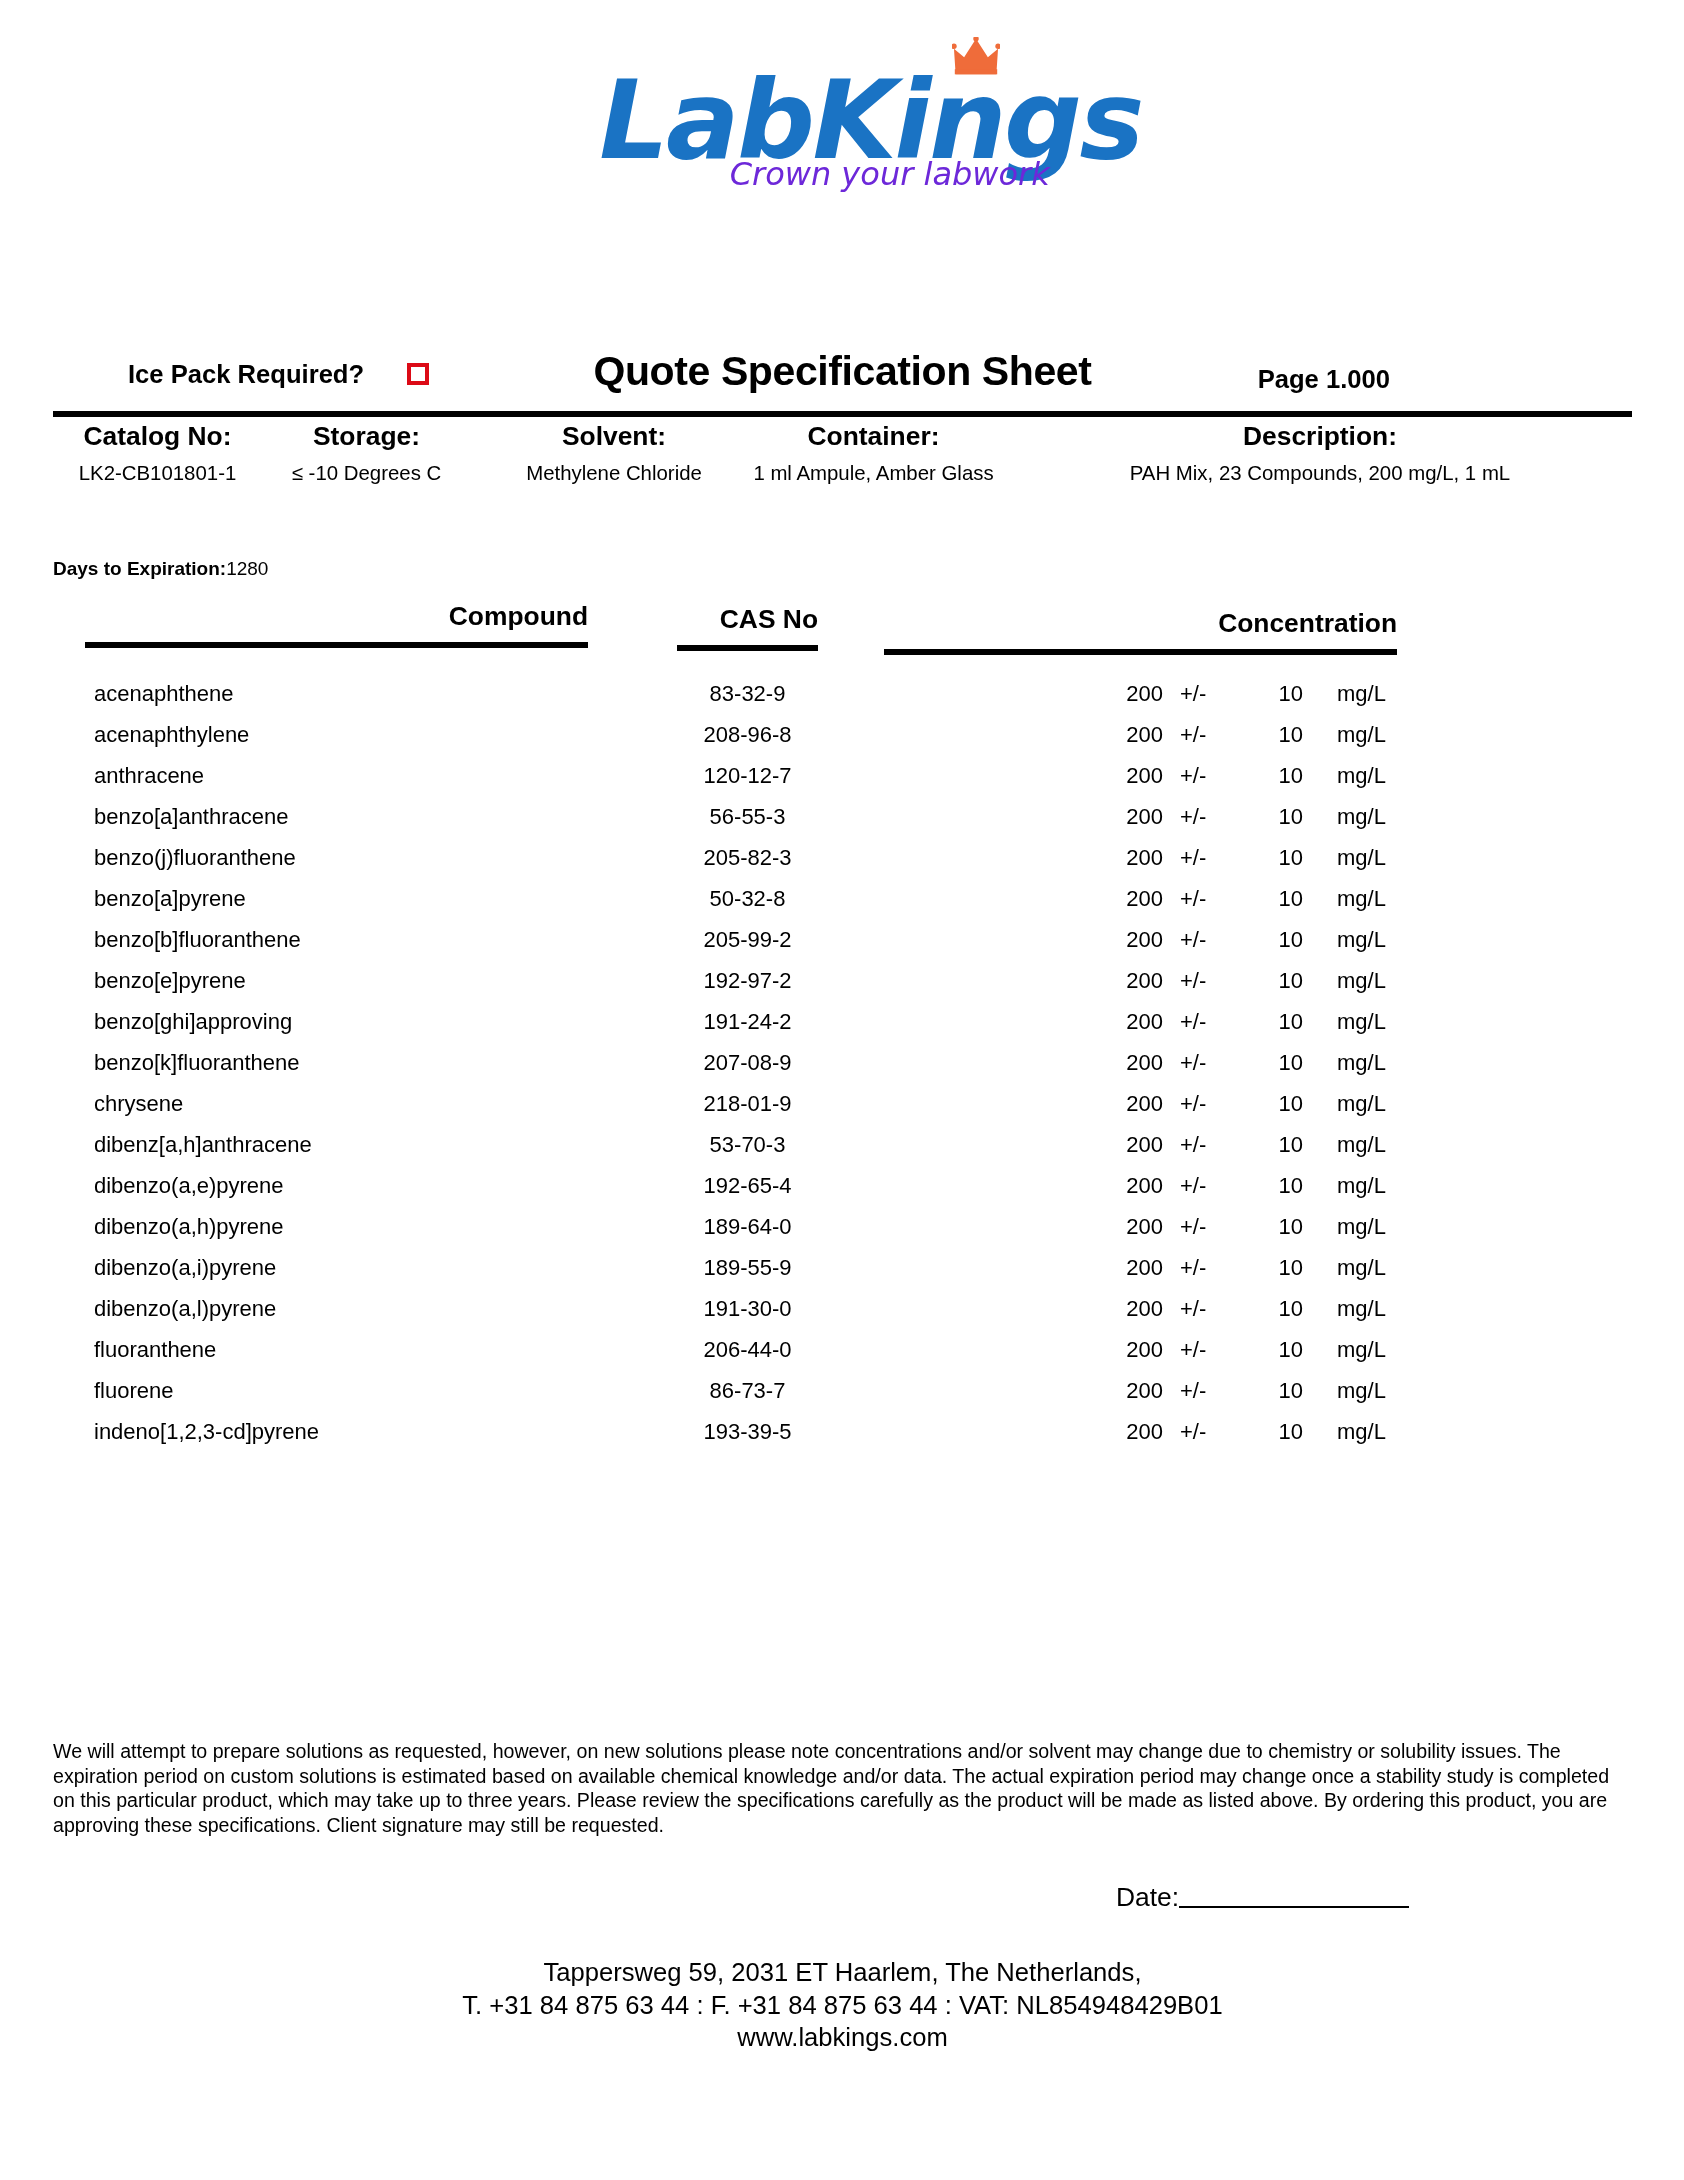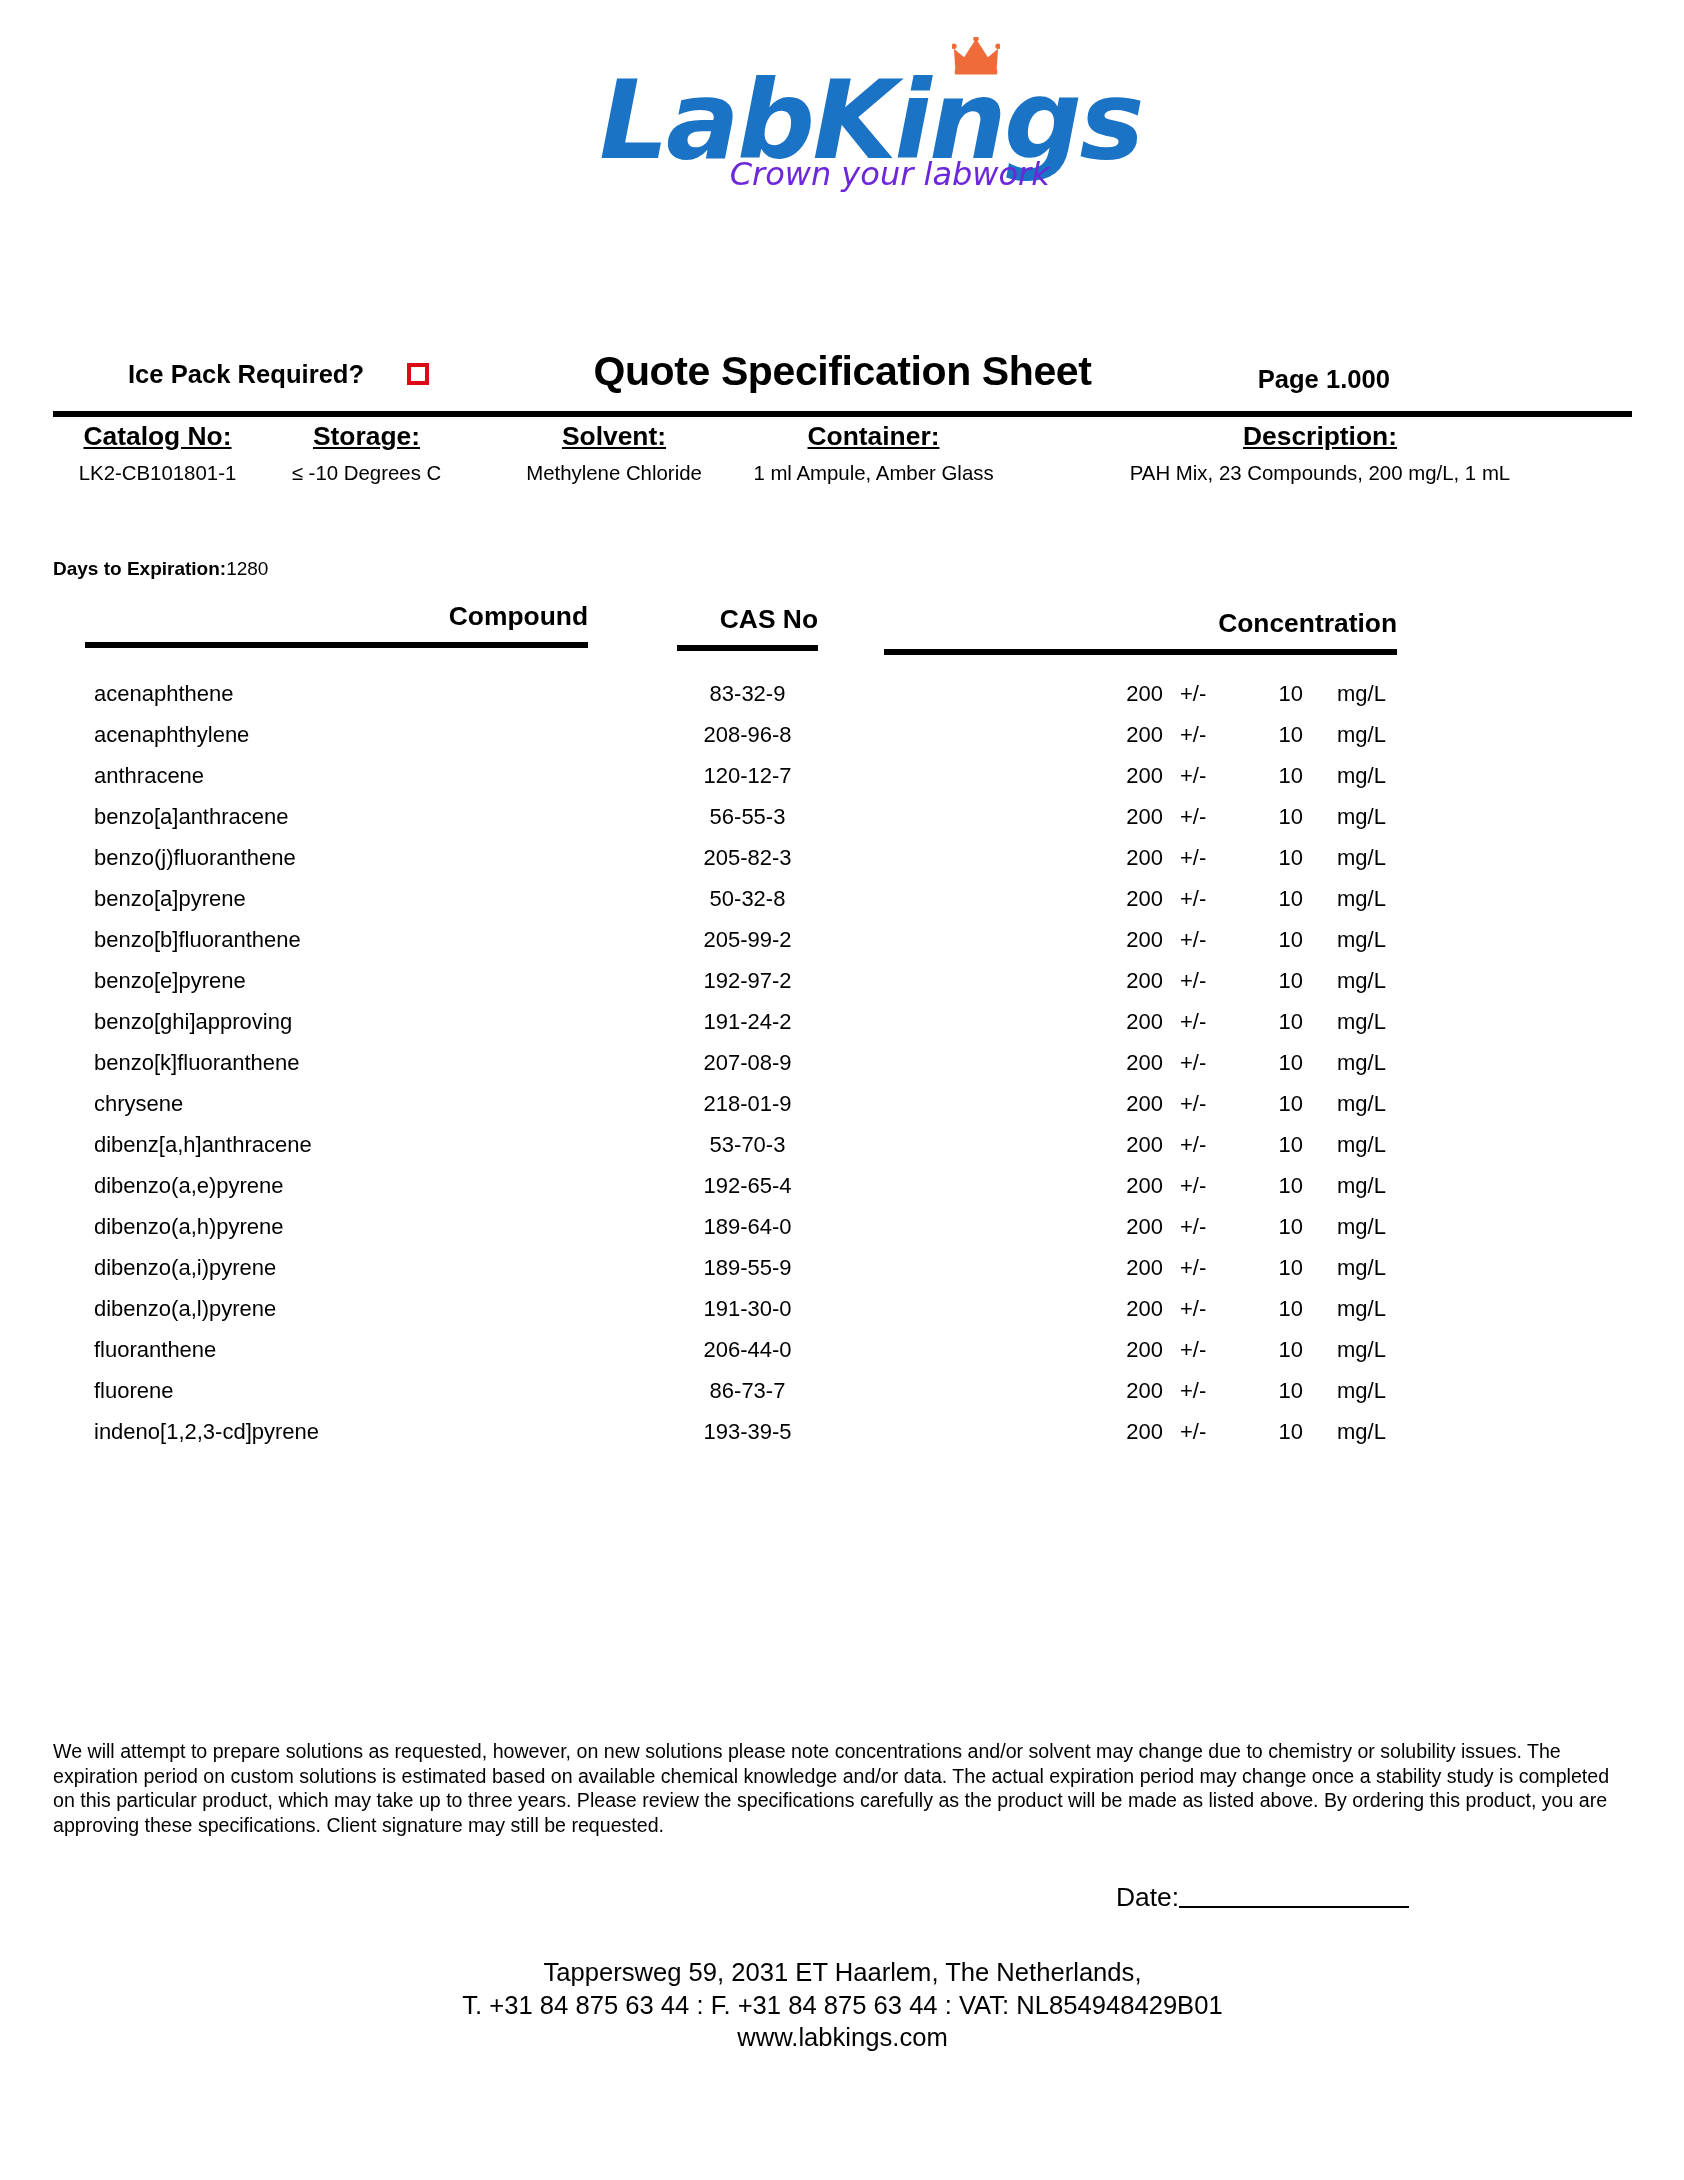--- a/index.html
+++ b/index.html
@@ -122,21 +122,20 @@
   }
   .spec-col {
     position: absolute;
     text-align: center;
   }
   .spec-head {
     font-size: 26.4px;
     font-weight: bold;
     line-height: 1.1;
     white-space: nowrap;
-    text-decoration: underline;
   }
   .spec-val {
     margin-top: 10.2px;
     font-size: 20.4px;
     line-height: 1.25;
   }
   .col-catalog   { left: 51px;   width: 213px; }
   .col-storage   { left: 256px;  width: 221px; }
   .col-solvent   { left: 486px;  width: 256px; }
   .col-container { left: 750px;  width: 247px; }

